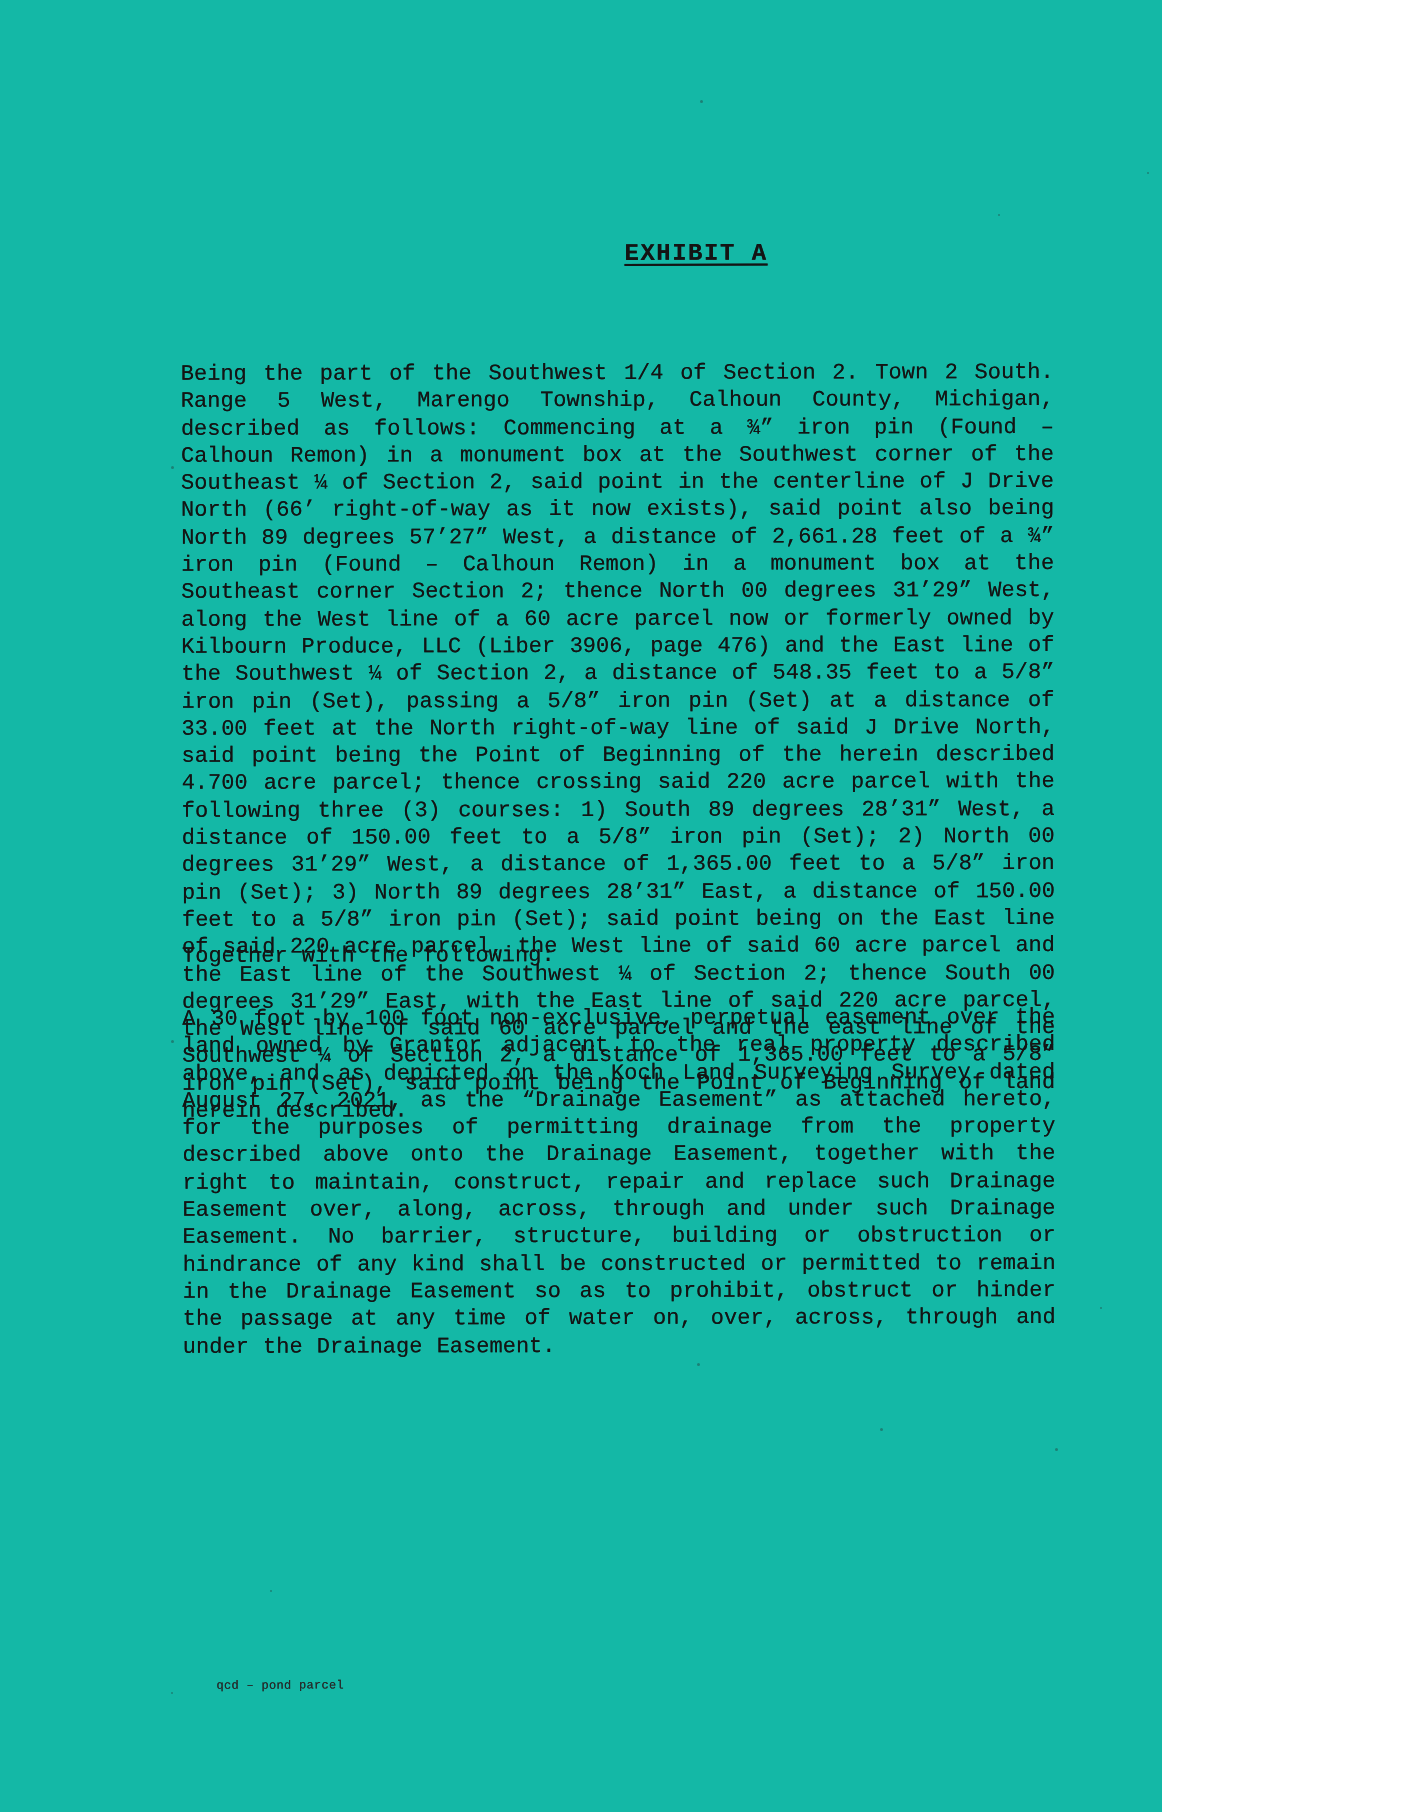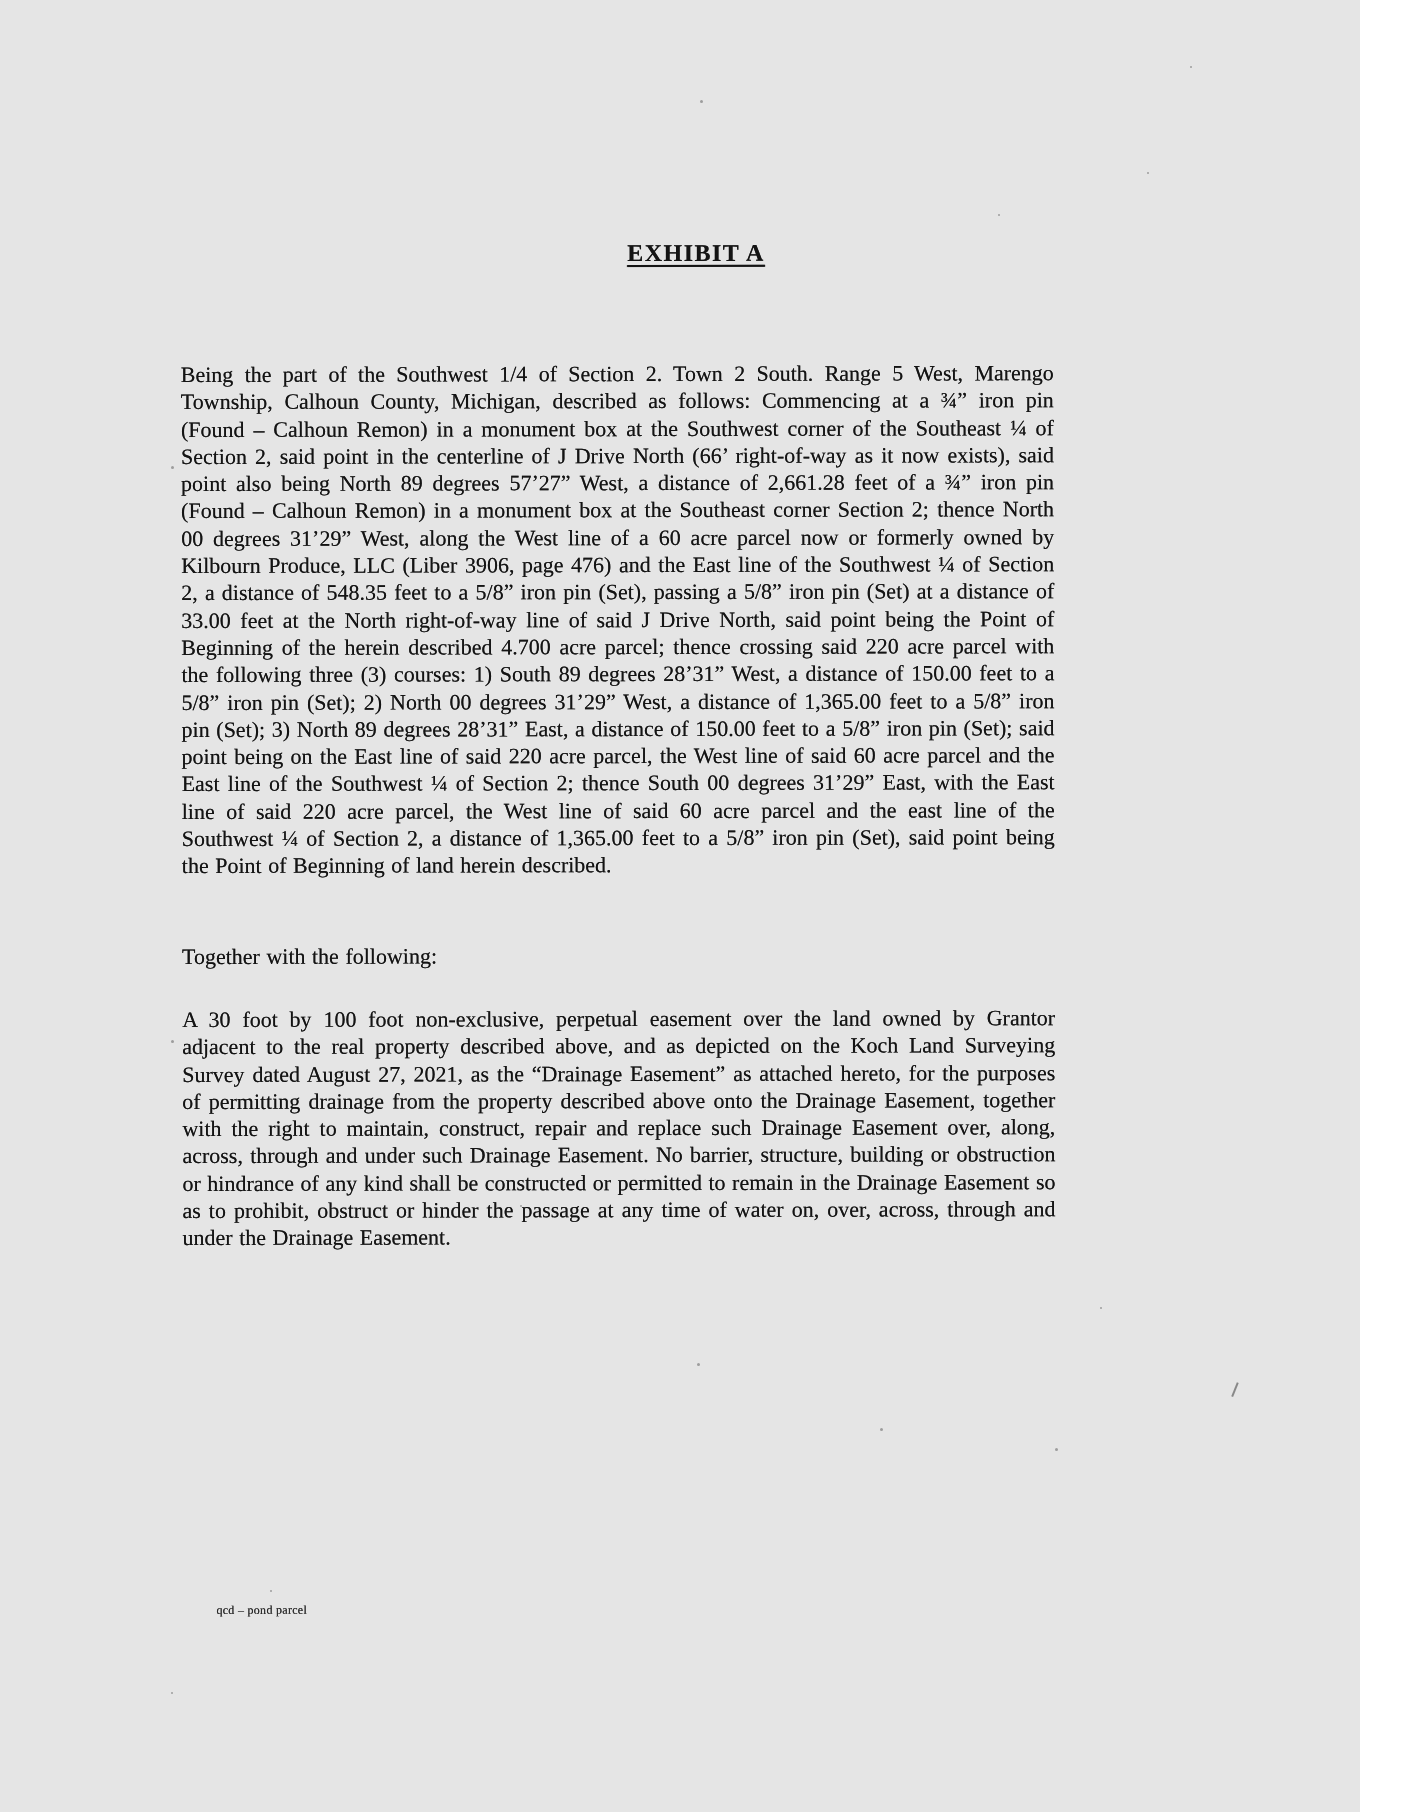--- a/index.html
+++ b/index.html
@@ -3,25 +3,26 @@
 <meta charset="utf-8">
 <style>
   html, body {
     margin: 0;
     padding: 0;
     background: #ffffff;
     font-family: "Liberation Serif", "DejaVu Serif", serif;
   }
   .page {
     position: relative;
-    width: 1360px;
+    width: 1162px;
     height: 1812px;
-    background: #e5e5e5;
+    background: #14b8a6;
     overflow: hidden;
     color: #141414;
+    font-family: Liberation Mono, monospace;
   }
   
   .scan {
     transform: rotate(-0.12deg);
     transform-origin: 50% 0;
   }
   .scan * {
     text-shadow: 0 0 0.5px rgba(20,20,20,0.75);
   }
   .title-row {
@@ -50,21 +51,21 @@
     line-height: 27.3px;
     text-align: justify;
     word-spacing: 1px;
   }
   .para-legal    { top: 338px; }
   .para-together { top: 920px; text-align: left; }
   .para-easement { top: 983px; }
   .footer-note {
     position: absolute;
     left: 213px;
-    top: 1602px;
+    top: 1678px;
     font-size: 12px;
     color: #2a2a2a;
     letter-spacing: 0.3px;
   }
   
   .speck {
     position: absolute;
     background: rgba(40,40,40,0.38);
     border-radius: 50%;
     width: 3px;

